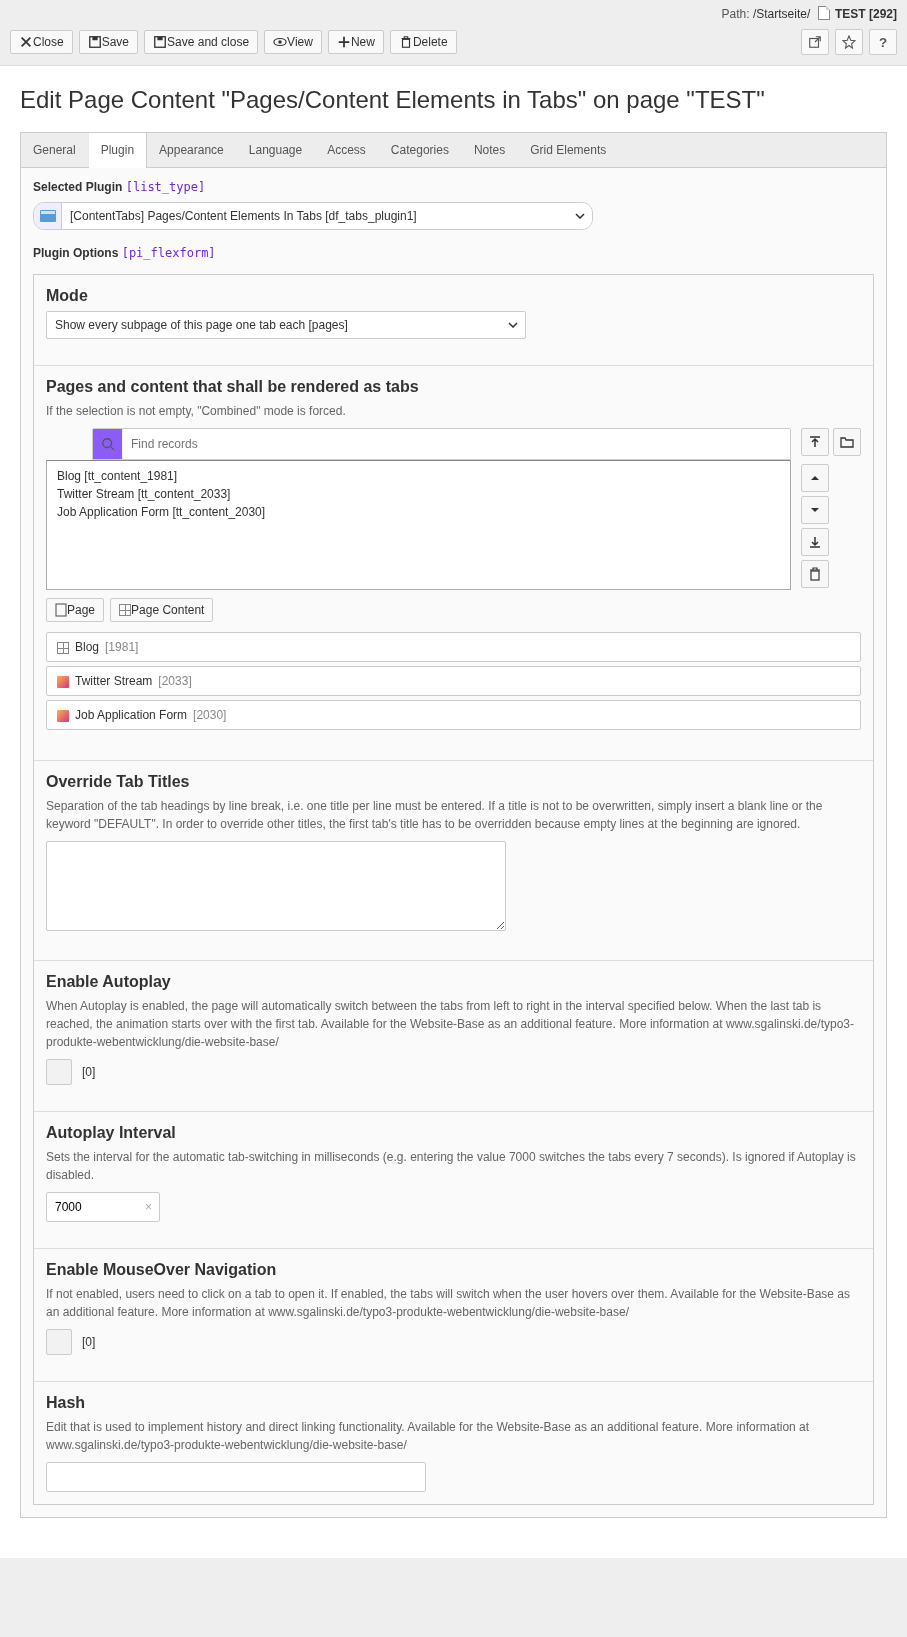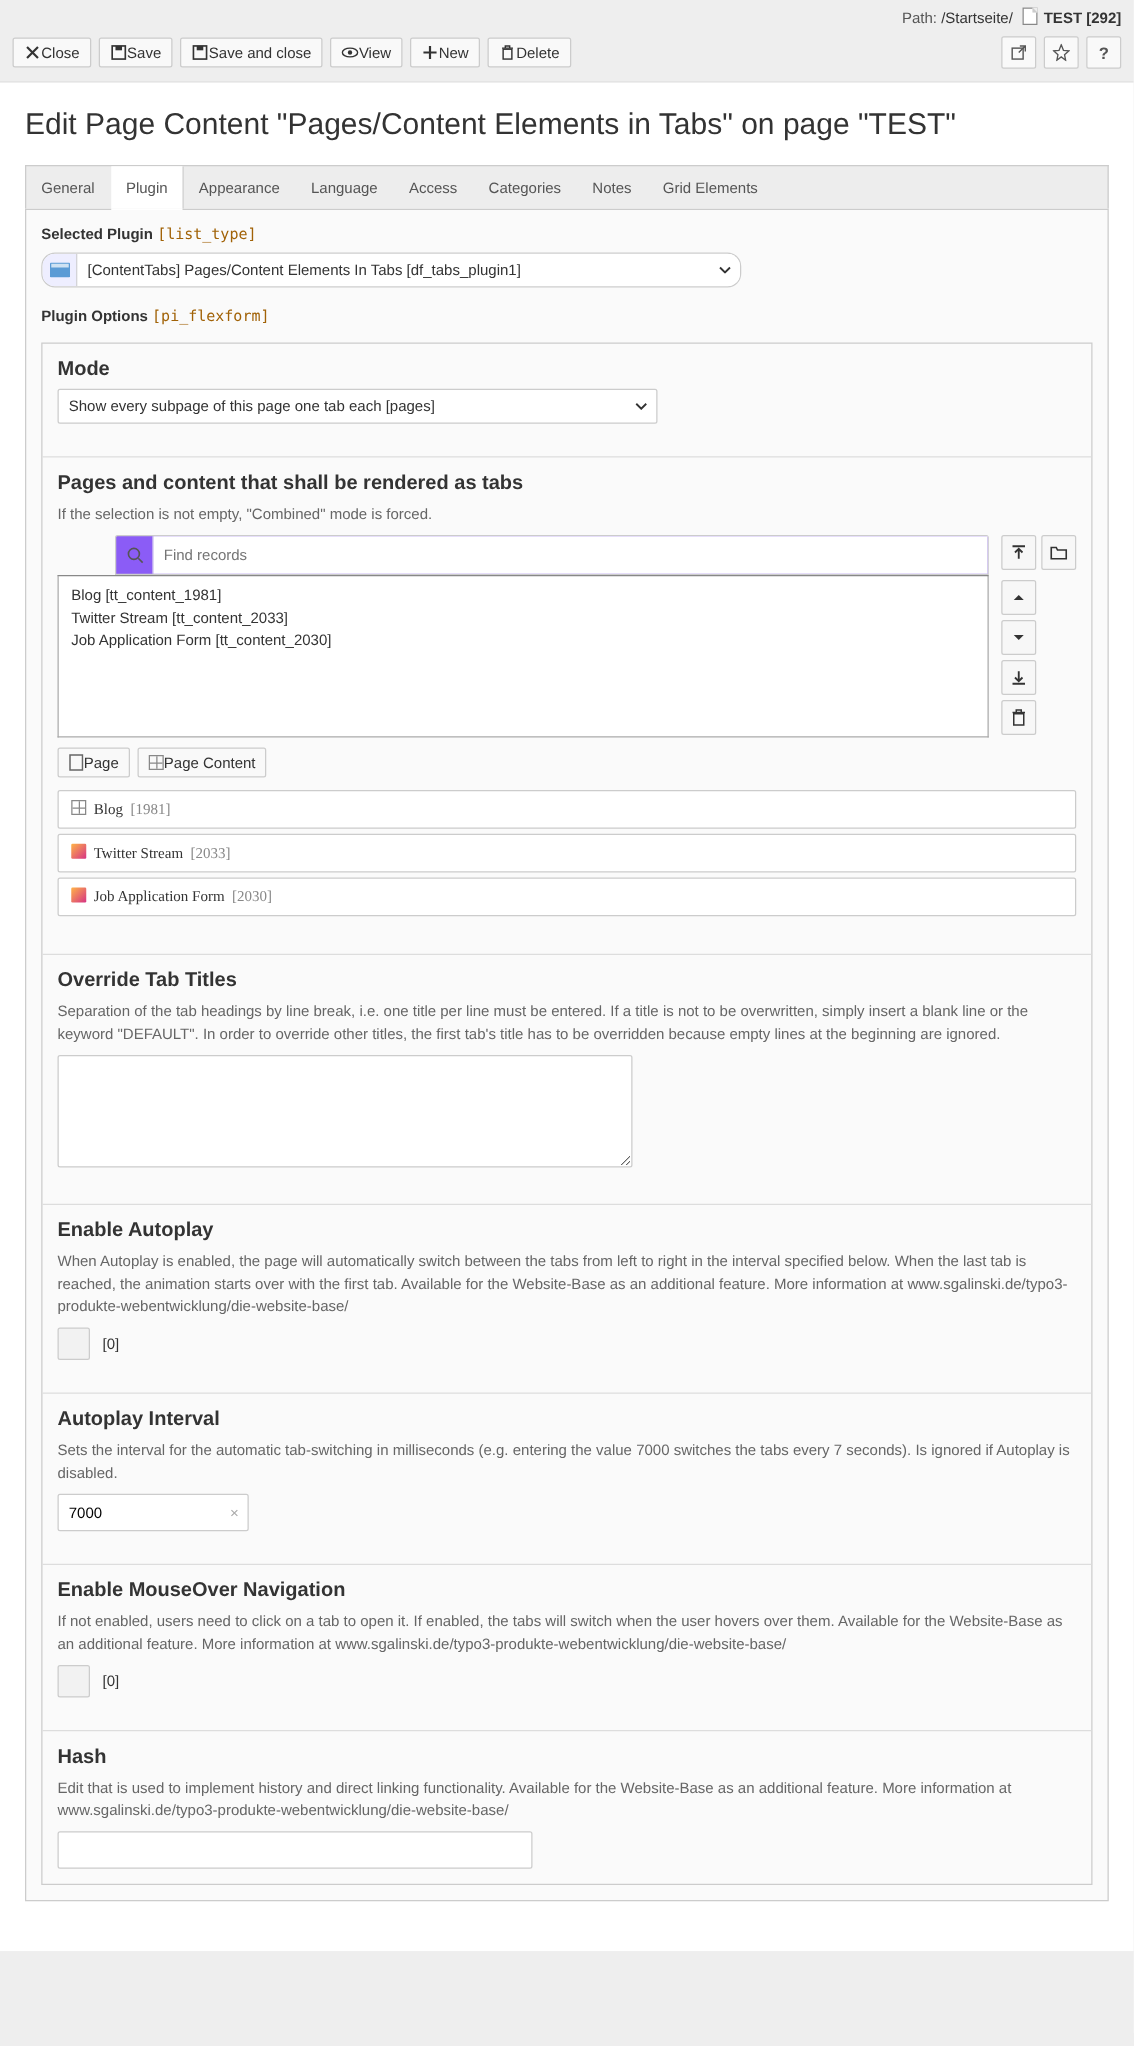--- a/index.html
+++ b/index.html
@@ -14,21 +14,21 @@
 .btn-icon { background: #f9f9f9; border: 1px solid #ccc; border-radius: 2px; width: 28px; height: 26px; display: inline-flex; align-items: center; justify-content: center; cursor: pointer; }
 .icon { width: 14px; height: 14px; display: inline-block; }
 .content { background: #fff; border-top: 1px solid #ddd; padding: 20px 20px 40px; }
 h1 { font-size: 24px; font-weight: 400; margin-bottom: 18px; }
 .tabs { display: flex; background: #ededed; border: 1px solid #ccc; border-bottom: none; }
 .tab { padding: 10px 12px; font-size: 12px; cursor: pointer; border-right: 1px solid transparent; color: #555; }
 .tab.active { background: #fff; border-right: 1px solid #ccc; border-left: 0; position: relative; }
 .tab.active::after { content: ""; position: absolute; left: 0; right: 0; bottom: -1px; height: 1px; background: #fff; }
 .panel { border: 1px solid #ccc; background: #fafafa; padding: 12px; }
 .section-title { font-weight: bold; font-size: 12px; margin-bottom: 8px; }
-.fieldcode { color: #a16207; font-family: monospace; font-weight: normal; }
+.fieldcode { color: #6d28d9; font-family: monospace; font-weight: normal; }
 .select-wrap { display: flex; align-items: stretch; background: #fff; border: 1px solid #ccc; border-radius: 2px; overflow: hidden; }
 .select-icon { width: 28px; display: flex; align-items: center; justify-content: center; background: #eef; border-right: 1px solid #ccc; }
 .select { flex: 1; border: none; padding: 6px 8px; font-size: 12px; background: #fff; appearance: none; cursor: pointer; }
 .select-chevron { width: 24px; display: flex; align-items: center; justify-content: center; background: #fff; }
 .subpanel { border: 1px solid #ccc; background: #fafafa; margin-top: 14px; }
 .subpanel-body { padding: 12px; }
 .field-label { font-weight: bold; font-size: 16px; margin-bottom: 6px; }
 .field-help { font-size: 12px; color: #666; line-height: 1.5; margin-bottom: 8px; }
 .simple-select { width: 480px; border: 1px solid #ccc; border-radius: 2px; padding: 6px 28px 6px 8px; font-size: 12px; background: #fff; cursor: pointer; position: relative; }
 .sel-container { position: relative; display: inline-block; }
@@ -37,32 +37,32 @@
 .search-icon-box { width: 30px; display: flex; align-items: center; justify-content: center; border-right: 1px solid #eee; }
 .search-input { flex: 1; border: none; padding: 8px; font-size: 12px; outline: none; }
 .list-row { display: flex; gap: 10px; }
 .list-box { flex: 1; border: 1px solid #aaa; border-top: 1px solid #888; background: #fff; min-height: 130px; padding: 6px; }
 .list-box div { padding: 2px 4px; font-size: 12px; cursor: pointer; }
 .side-btns { display: flex; flex-direction: column; gap: 4px; }
 .side-btns2 { display: flex; flex-direction: row; gap: 4px; }
 .sq-btn { width: 28px; height: 28px; border: 1px solid #ccc; background: #f7f7f7; display: flex; align-items: center; justify-content: center; cursor: pointer; border-radius: 2px; }
 .btn-row { margin-top: 8px; display: flex; gap: 6px; }
 .result-list { margin-top: 10px; }
-.result-item { border: 1px solid #ccc; background: #fff; padding: 7px 10px; margin-bottom: 4px; display: flex; align-items: flex-start; gap: 6px; font-size: 12px; border-radius: 2px; font-family: Liberation Serif, serif; }
+.result-item { border: 1px solid #ccc; background: #fff; padding: 7px 10px; margin-bottom: 4px; display: flex; align-items: flex-end; gap: 6px; font-size: 12px; border-radius: 2px; }
 .result-item .uid { color: #888; }
 .cube { width: 12px; height: 12px; background: linear-gradient(135deg,#ffb347,#d63384); border-radius: 1px; display: inline-block; }
 .grid-icon { width: 12px; height: 12px; border: 1px solid #888; display: inline-block; position: relative; }
 .grid-icon::before, .grid-icon::after { content: ""; position: absolute; background: #888; }
 .grid-icon::before { left: 50%; top: 0; bottom: 0; width: 1px; }
 .grid-icon::after { top: 50%; left: 0; right: 0; height: 1px; }
 textarea.big { width: 460px; height: 90px; border: 1px solid #ccc; border-radius: 2px; padding: 6px; font-size: 12px; resize: both; }
 .checkbox-row { display: flex; align-items: center; gap: 10px; margin-top: 8px; }
 .chk { width: 26px; height: 26px; border: 1px solid #ccc; background: #f2f2f2; border-radius: 2px; cursor: pointer; }
 .num-input-wrap { position: relative; display: inline-block; }
-.num-input { width: 153px; border: 1px solid #ccc; border-radius: 2px; padding: 7px 26px 7px 8px; font-size: 12px; }
+.num-input { width: 114px; border: 1px solid #ccc; border-radius: 2px; padding: 7px 26px 7px 8px; font-size: 12px; }
 .clear-x { position: absolute; right: 8px; top: 50%; transform: translateY(-50%); color: #aaa; cursor: pointer; font-size: 12px; }
 .text-input { width: 380px; border: 1px solid #ccc; border-radius: 2px; padding: 7px 8px; font-size: 12px; }
 .hr-section { border-top: 1px solid #ddd; margin-top: 14px; }
 svg { display: block; }
 </style>
 </head>
 <body>
 
 <div class="topbar">
   <span class="path-label">Path:</span>

